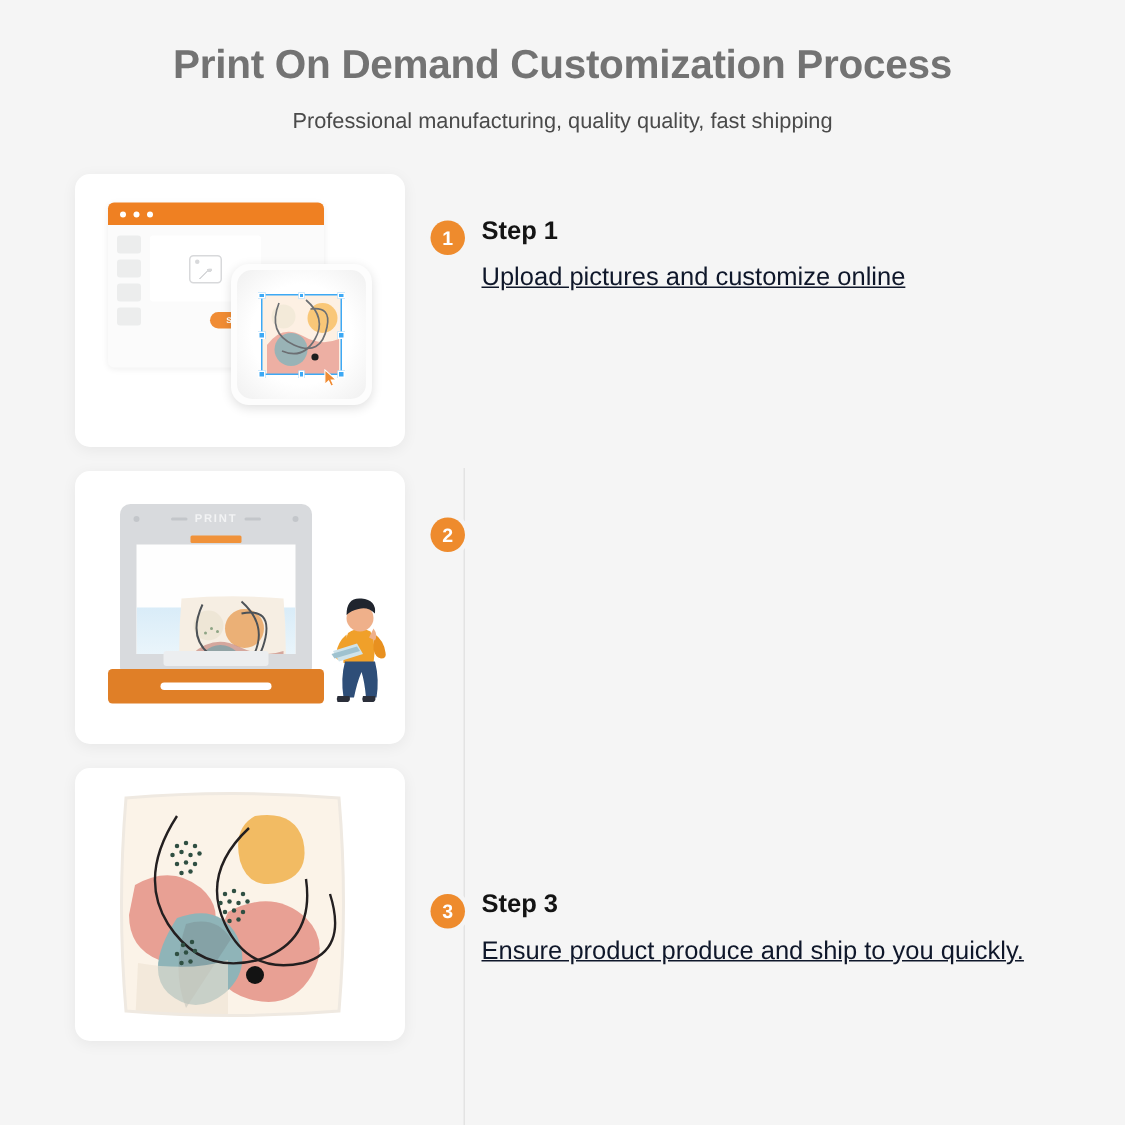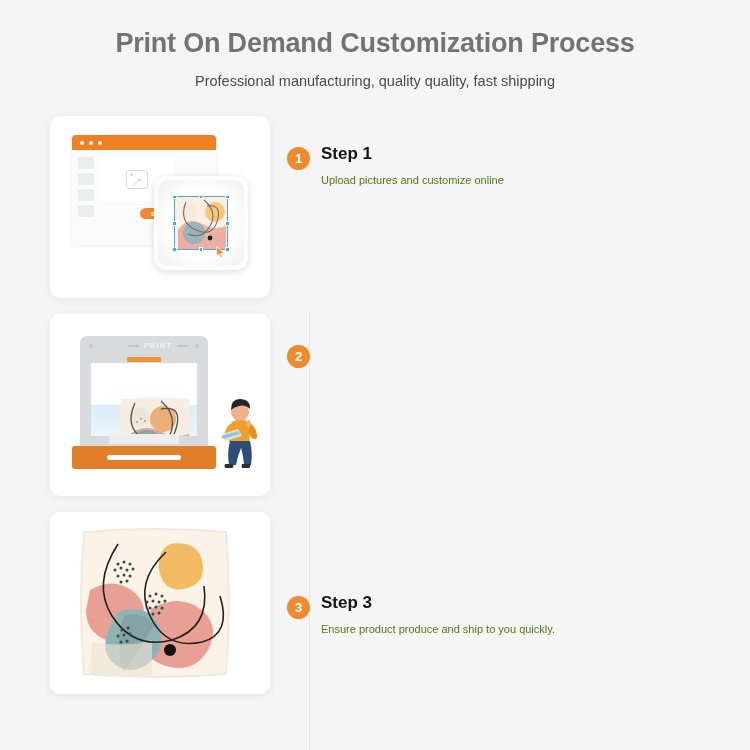--- a/index.html
+++ b/index.html
@@ -57,22 +57,22 @@
     display:flex;align-items:center;justify-content:center;
     flex:none;margin-top:2px;
     box-shadow:0 0 0 3px #f5f5f5;
   }
   .step-body{margin-left:11px;}
   .step-title{
     font-size:17px;font-weight:bold;color:#141414;line-height:1.1;
     margin:0;
   }
   .step-desc{
-    font-size:11px;color:#4d7c0f;line-height:1.42;
-    margin:9px 0 0 0;max-width:400px;
+    font-size:17px;color:#0f172a;line-height:1.42;
+    margin:9px 0 0 0;max-width:400px;text-decoration:underline;
   }
 
   
   .browser{
     position:absolute;left:22px;top:19px;width:144px;height:110px;
     background:#fbfbfb;border-radius:4px;
     box-shadow:0 1px 5px rgba(0,0,0,.07);
   }
   .browser-bar{
     position:absolute;left:0;top:0;width:144px;height:15px;
@@ -133,21 +133,21 @@
   .hnd.bl{left:-2.6px;bottom:-2.6px}.hnd.bm{left:calc(50% - 2.3px);bottom:-2.6px}.hnd.br{right:-2.6px;bottom:-2.6px}
   .cursor{position:absolute;left:62px;top:70px;width:9px;height:12px;z-index:5;}
 
   
   .printer{position:absolute;left:30px;top:22px;width:128px;height:133px;}
   .pr-body{
     position:absolute;left:0;top:0;width:128px;height:112px;
     background:#d8dadd;border-radius:7px 7px 3px 3px;
   }
   .pr-top{
-    position:absolute;left:14px;top:0;width:128px;height:19px;
+    position:absolute;left:0;top:0;width:128px;height:19px;
     display:flex;align-items:center;justify-content:center;gap:5px;
   }
   .pr-dash{width:11px;height:1.4px;background:#c3c6ca;border-radius:1px;}
   .pr-label{font-size:7.5px;font-weight:bold;color:#f2f3f4;letter-spacing:1.2px;}
   .pr-knob{position:absolute;width:4px;height:4px;border-radius:50%;background:#c3c6ca;top:8px;}
   .pr-knob.l{left:9px}.pr-knob.r{right:9px}
   .pr-slotline{
     position:absolute;left:47px;top:20.5px;width:34px;height:5px;
     background:#f0923a;border-radius:1px;
   }

